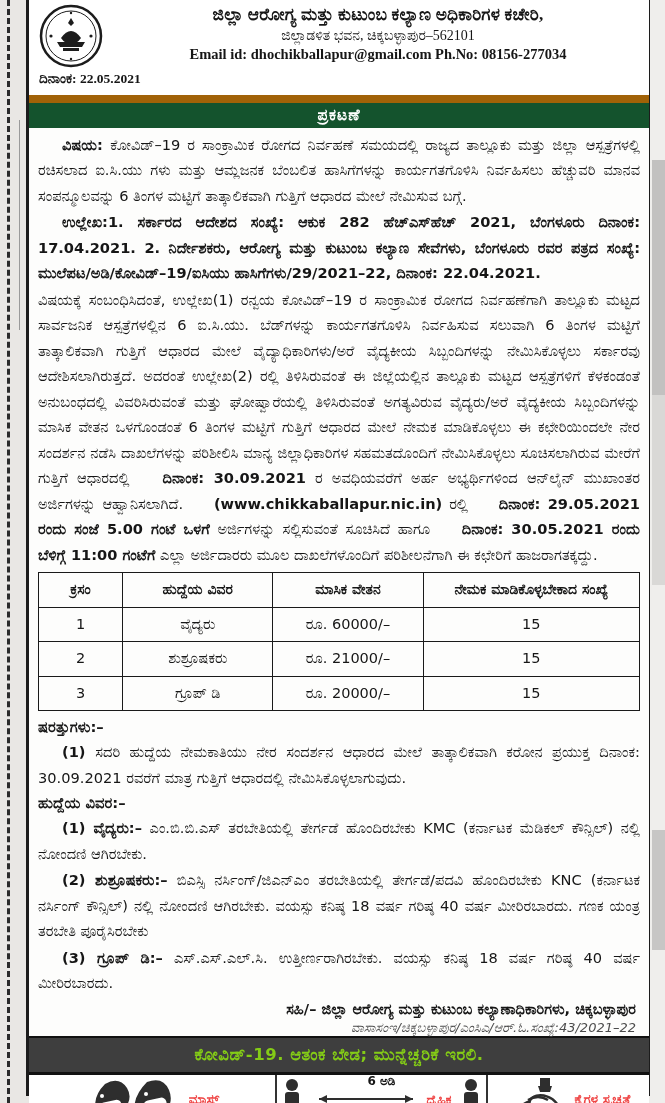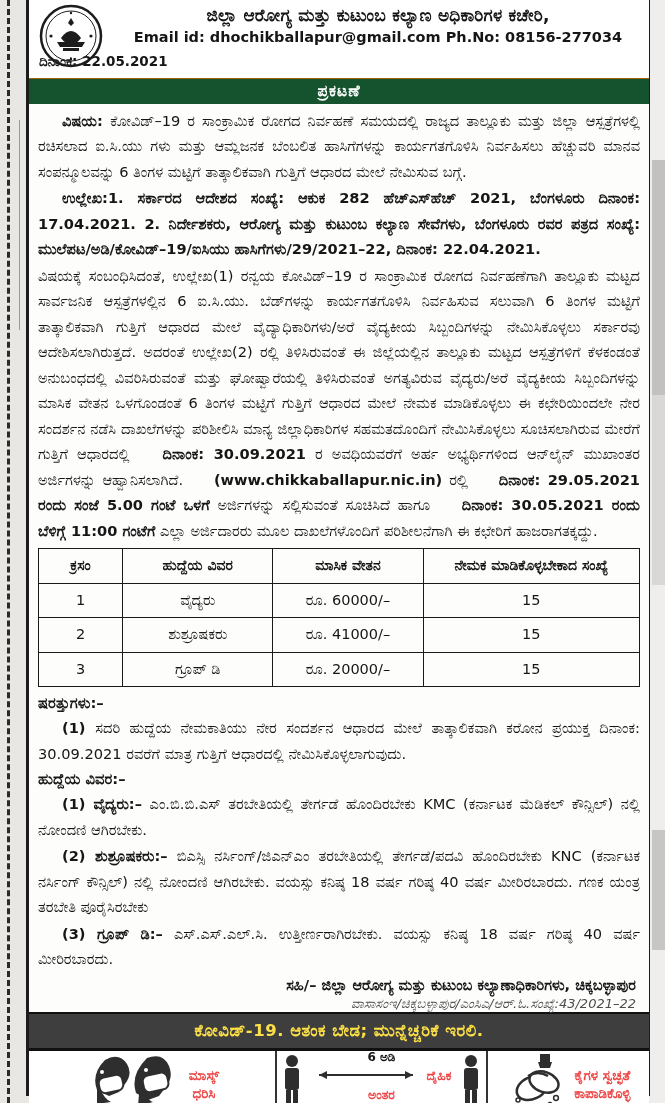--- a/index.html
+++ b/index.html
@@ -34,21 +34,21 @@
 
   .doc {
     position:absolute; left:26px; top:0; width:624px; height:1096px;
     background:#fdfdfc;
     border-left:3px solid #1c1c1c;
     border-right:1px solid #1c1c1c;
     border-bottom:3px solid #1c1c1c;
   }
 
   
-  .header-box { position:relative; border-bottom:1px solid #a16207; background:#fff; padding:4px 8px 2px 8px; }
+  .header-box { position:relative; border-bottom:8px solid #a16207; background:#fff; padding:4px 8px 2px 8px;font-family:Liberation Serif, serif; }
   .emblem { position:absolute; left:10px; top:4px; width:64px; height:64px; }
   .header-center { margin-left:78px; text-align:center; }
   .office-title { font-weight:bold; font-size:17px; line-height:1.35; letter-spacing:.2px; }
   .office-address { font-size:14px; margin-top:1px; }
   .office-contact { font-size:14.5px; font-weight:bold; margin-top:2px; }
   .ref-row { display:flex; justify-content:space-between; font-size:13.5px; font-weight:bold; padding:8px 4px 6px 2px; }
 
   
   .notice-bar {
     background:#14532d; color:#fff; text-align:center;
@@ -66,21 +66,21 @@
   table.posts td { font-size:14.5px; }
   .col-sl { width:14%; } .col-post { width:25%; } .col-sal { width:25%; } .col-num { width:36%; }
 
   .sec-head { font-weight:bold; font-size:14.8px; line-height:24px; }
   .sig-block { text-align:right; margin-top:2px; padding-right:4px; }
   .sig-line { font-weight:bold; font-size:14.5px; line-height:22px; }
   .sig-ref { font-size:13px; color:#4c4c4c; line-height:16px;font-style:italic; }
 
   
   .banner {
-    background:#3e3e3e; color:#fde047; text-align:center;
+    background:#3e3e3e; color:#84cc16; text-align:center;
     font-weight:bold; font-size:16.5px; padding:7px 0 8px 0; letter-spacing:.5px;
     border-top:2px solid #111;
   }
 
   
   .footer {
     display:flex; align-items:stretch; background:#fff;
     border-top:3px solid #111; height:70px;
   }
   .fgroup { display:flex; align-items:center; justify-content:center; gap:8px; padding:2px 4px; }
@@ -119,20 +119,21 @@
           <path d="M18 38 h28 l-3 5 h-22 z" fill="#1c1c1c"></path>
           <rect x="24" y="44" width="16" height="3" fill="#1c1c1c"></rect>
           <circle cx="12" cy="32" r="1.6" fill="#1c1c1c"></circle>
           <circle cx="52" cy="32" r="1.6" fill="#1c1c1c"></circle>
           <circle cx="32" cy="9" r="1.2" fill="#1c1c1c"></circle>
           <circle cx="32" cy="55" r="1.2" fill="#1c1c1c"></circle>
         </svg>
       </div>
       <div class="header-center">
         <div class="office-title">ಜಿಲ್ಲಾ ಆರೋಗ್ಯ ಮತ್ತು ಕುಟುಂಬ ಕಲ್ಯಾಣ ಅಧಿಕಾರಿಗಳ ಕಚೇರಿ,</div>
+        <div class="office-address">ಜಿಲ್ಲಾಡಳಿತ ಭವನ, ಚಿಕ್ಕಬಳ್ಳಾಪುರ–562101</div>
         <div class="office-contact">Email id: dhochikballapur@gmail.com Ph.No: 08156-277034</div>
       </div>
       <div class="ref-row">
         <span>ದಿನಾಂಕ: 22.05.2021</span>
       </div>
     </div>
 
     <div class="notice-bar">
       <span>ಪ್ರಕಟಣೆ</span>
     </div>
@@ -160,21 +161,21 @@
         <tbody>
             <tr>
               <td>1</td>
               <td>ವೈದ್ಯರು</td>
               <td>ರೂ. 60000/–</td>
               <td>15</td>
             </tr>
             <tr>
               <td>2</td>
               <td>ಶುಶ್ರೂಷಕರು</td>
-              <td>ರೂ. 41000/–</td>
+              <td>ರೂ. 21000/–</td>
               <td>15</td>
             </tr>
             <tr>
               <td>3</td>
               <td>ಗ್ರೂಪ್ ಡಿ</td>
               <td>ರೂ. 20000/–</td>
               <td>15</td>
             </tr>
           </tbody>
       </table>

